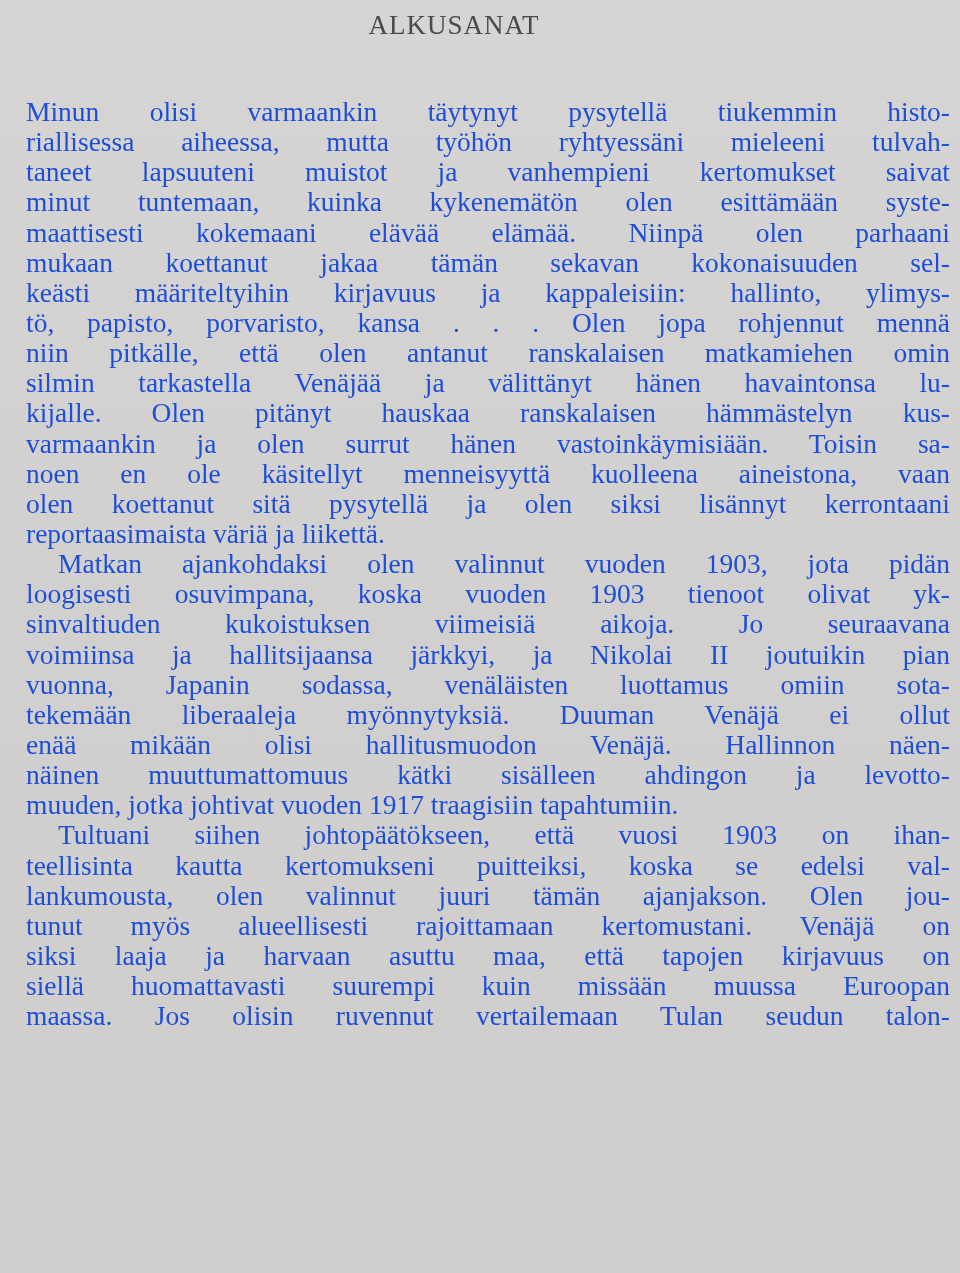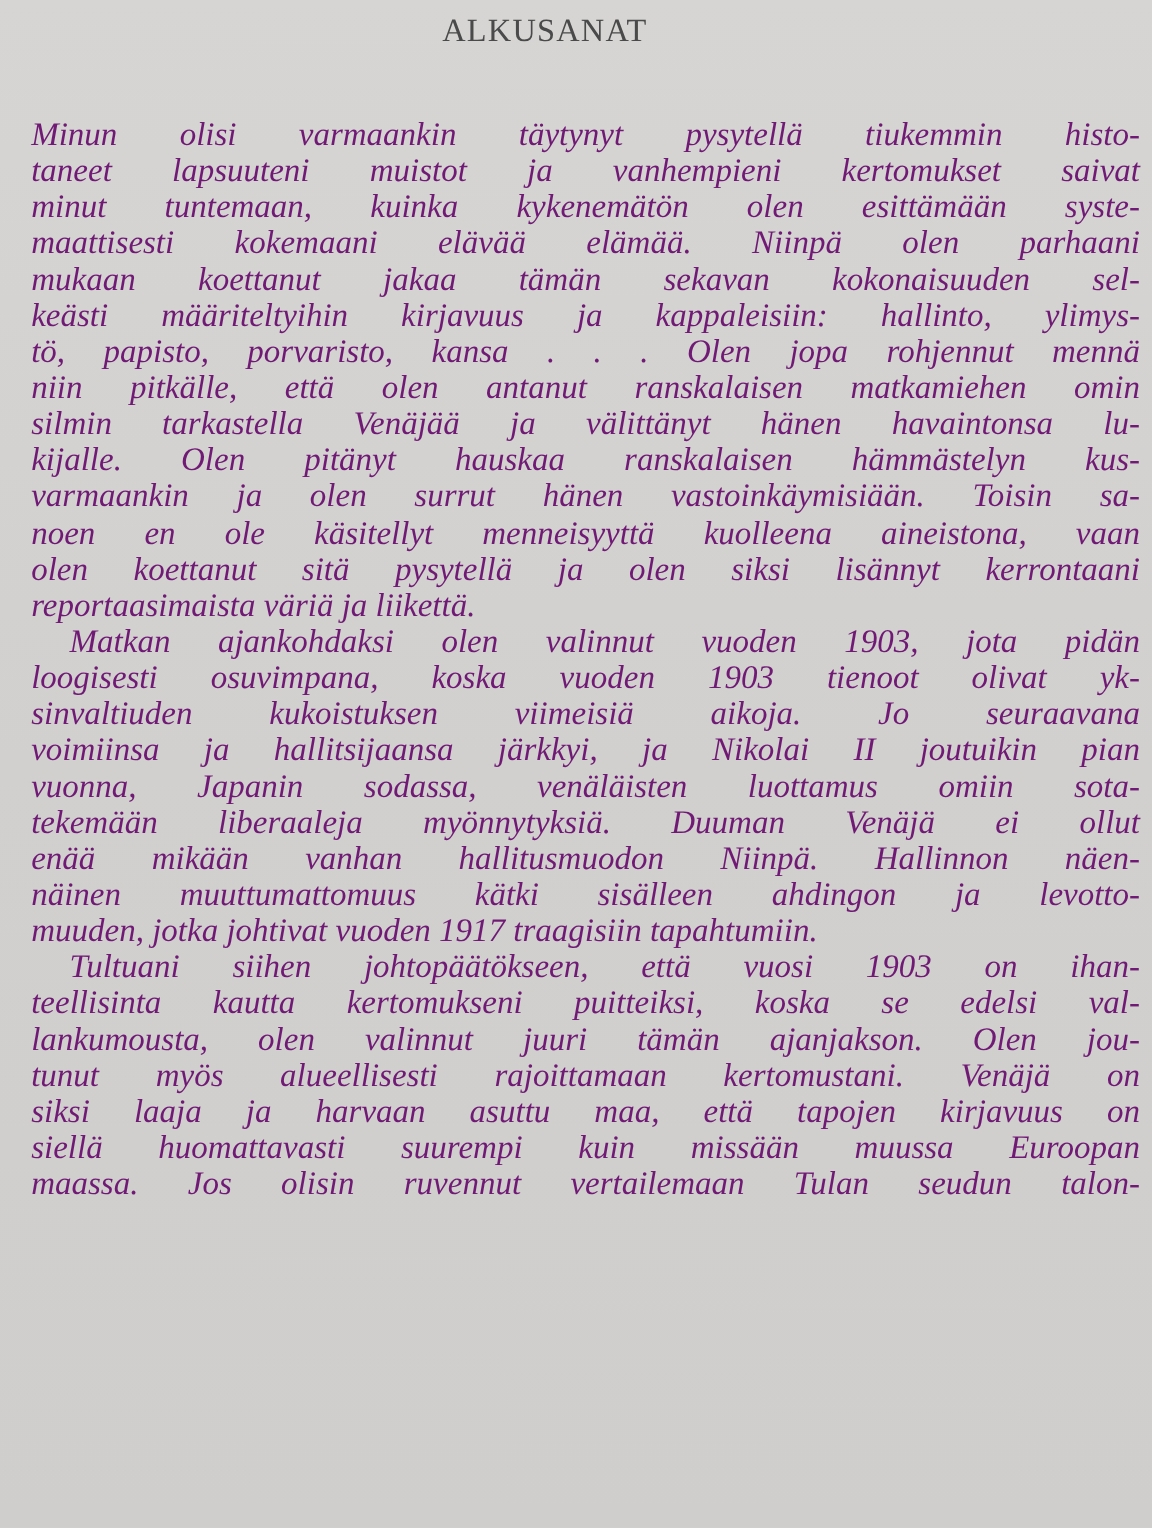--- a/index.html
+++ b/index.html
@@ -40,39 +40,39 @@
       width: 924px;
     }
     .line {
       display: block;
       height: 30.15px;
       line-height: 30.15px;
       font-size: 27.5px;
       white-space: nowrap;
       text-align: justify;
       text-align-last: justify;
-      color: #701a75;
-      font-style: italic;
+      color: #1d4ed8;
     }
     .line.last {
       text-align-last: left;
     }
     .line.indent {
       padding-left: 32px;
     }
   </style>
 </head>
 <body>
 
 <div class="title">ALKUSANAT</div>
 
 <div class="page">
   <div class="body-text" id="body-text">
       <div class="paragraph">
         <span class="line">Minun olisi varmaankin täytynyt pysytellä tiukemmin histo-</span>
+        <span class="line">riallisessa aiheessa, mutta työhön ryhtyessäni mieleeni tulvah-</span>
         <span class="line">taneet lapsuuteni muistot ja vanhempieni kertomukset saivat</span>
         <span class="line">minut tuntemaan, kuinka kykenemätön olen esittämään syste-</span>
         <span class="line">maattisesti kokemaani elävää elämää. Niinpä olen parhaani</span>
         <span class="line">mukaan koettanut jakaa tämän sekavan kokonaisuuden sel-</span>
         <span class="line">keästi määriteltyihin kirjavuus ja kappaleisiin: hallinto, ylimys-</span>
         <span class="line">tö, papisto, porvaristo, kansa . . . Olen jopa rohjennut mennä</span>
         <span class="line">niin pitkälle, että olen antanut ranskalaisen matkamiehen omin</span>
         <span class="line">silmin tarkastella Venäjää ja välittänyt hänen havaintonsa lu-</span>
         <span class="line">kijalle. Olen pitänyt hauskaa ranskalaisen hämmästelyn kus-</span>
         <span class="line">varmaankin ja olen surrut hänen vastoinkäymisiään. Toisin sa-</span>
@@ -80,21 +80,21 @@
         <span class="line">olen koettanut sitä pysytellä ja olen siksi lisännyt kerrontaani</span>
         <span class="line last">reportaasimaista väriä ja liikettä.</span>
       </div>
       <div class="paragraph">
         <span class="line indent">Matkan ajankohdaksi olen valinnut vuoden 1903, jota pidän</span>
         <span class="line">loogisesti osuvimpana, koska vuoden 1903 tienoot olivat yk-</span>
         <span class="line">sinvaltiuden kukoistuksen viimeisiä aikoja. Jo seuraavana</span>
         <span class="line">voimiinsa ja hallitsijaansa järkkyi, ja Nikolai II joutuikin pian</span>
         <span class="line">vuonna, Japanin sodassa, venäläisten luottamus omiin sota-</span>
         <span class="line">tekemään liberaaleja myönnytyksiä. Duuman Venäjä ei ollut</span>
-        <span class="line">enää mikään vanhan hallitusmuodon Niinpä. Hallinnon näen-</span>
+        <span class="line">enää mikään olisi hallitusmuodon Venäjä. Hallinnon näen-</span>
         <span class="line">näinen muuttumattomuus kätki sisälleen ahdingon ja levotto-</span>
         <span class="line last">muuden, jotka johtivat vuoden 1917 traagisiin tapahtumiin.</span>
       </div>
       <div class="paragraph">
         <span class="line indent">Tultuani siihen johtopäätökseen, että vuosi 1903 on ihan-</span>
         <span class="line">teellisinta kautta kertomukseni puitteiksi, koska se edelsi val-</span>
         <span class="line">lankumousta, olen valinnut juuri tämän ajanjakson. Olen jou-</span>
         <span class="line">tunut myös alueellisesti rajoittamaan kertomustani. Venäjä on</span>
         <span class="line">siksi laaja ja harvaan asuttu maa, että tapojen kirjavuus on</span>
         <span class="line">siellä huomattavasti suurempi kuin missään muussa Euroopan</span>

